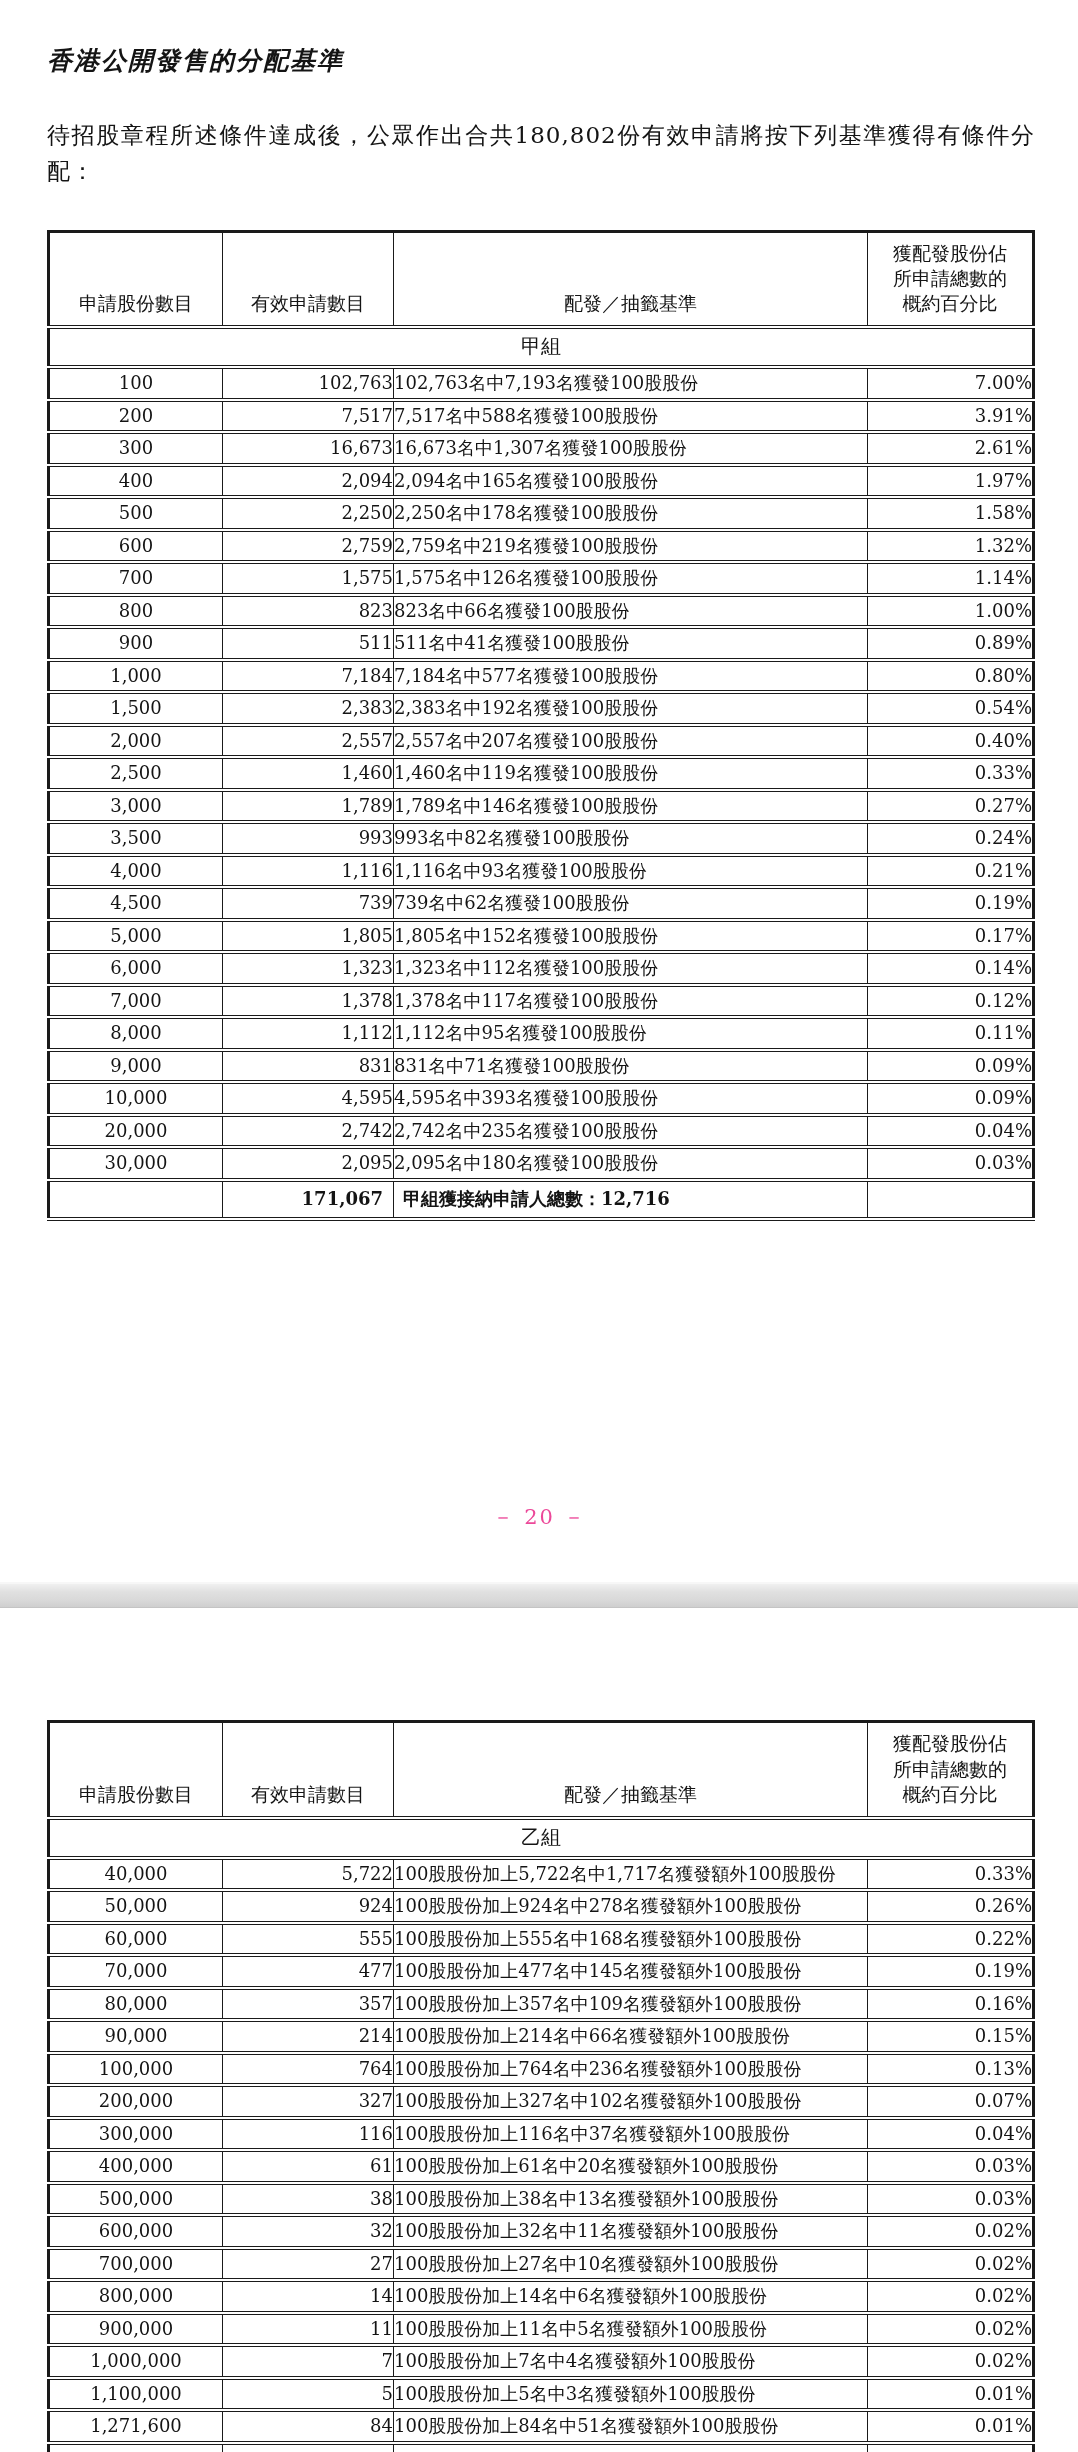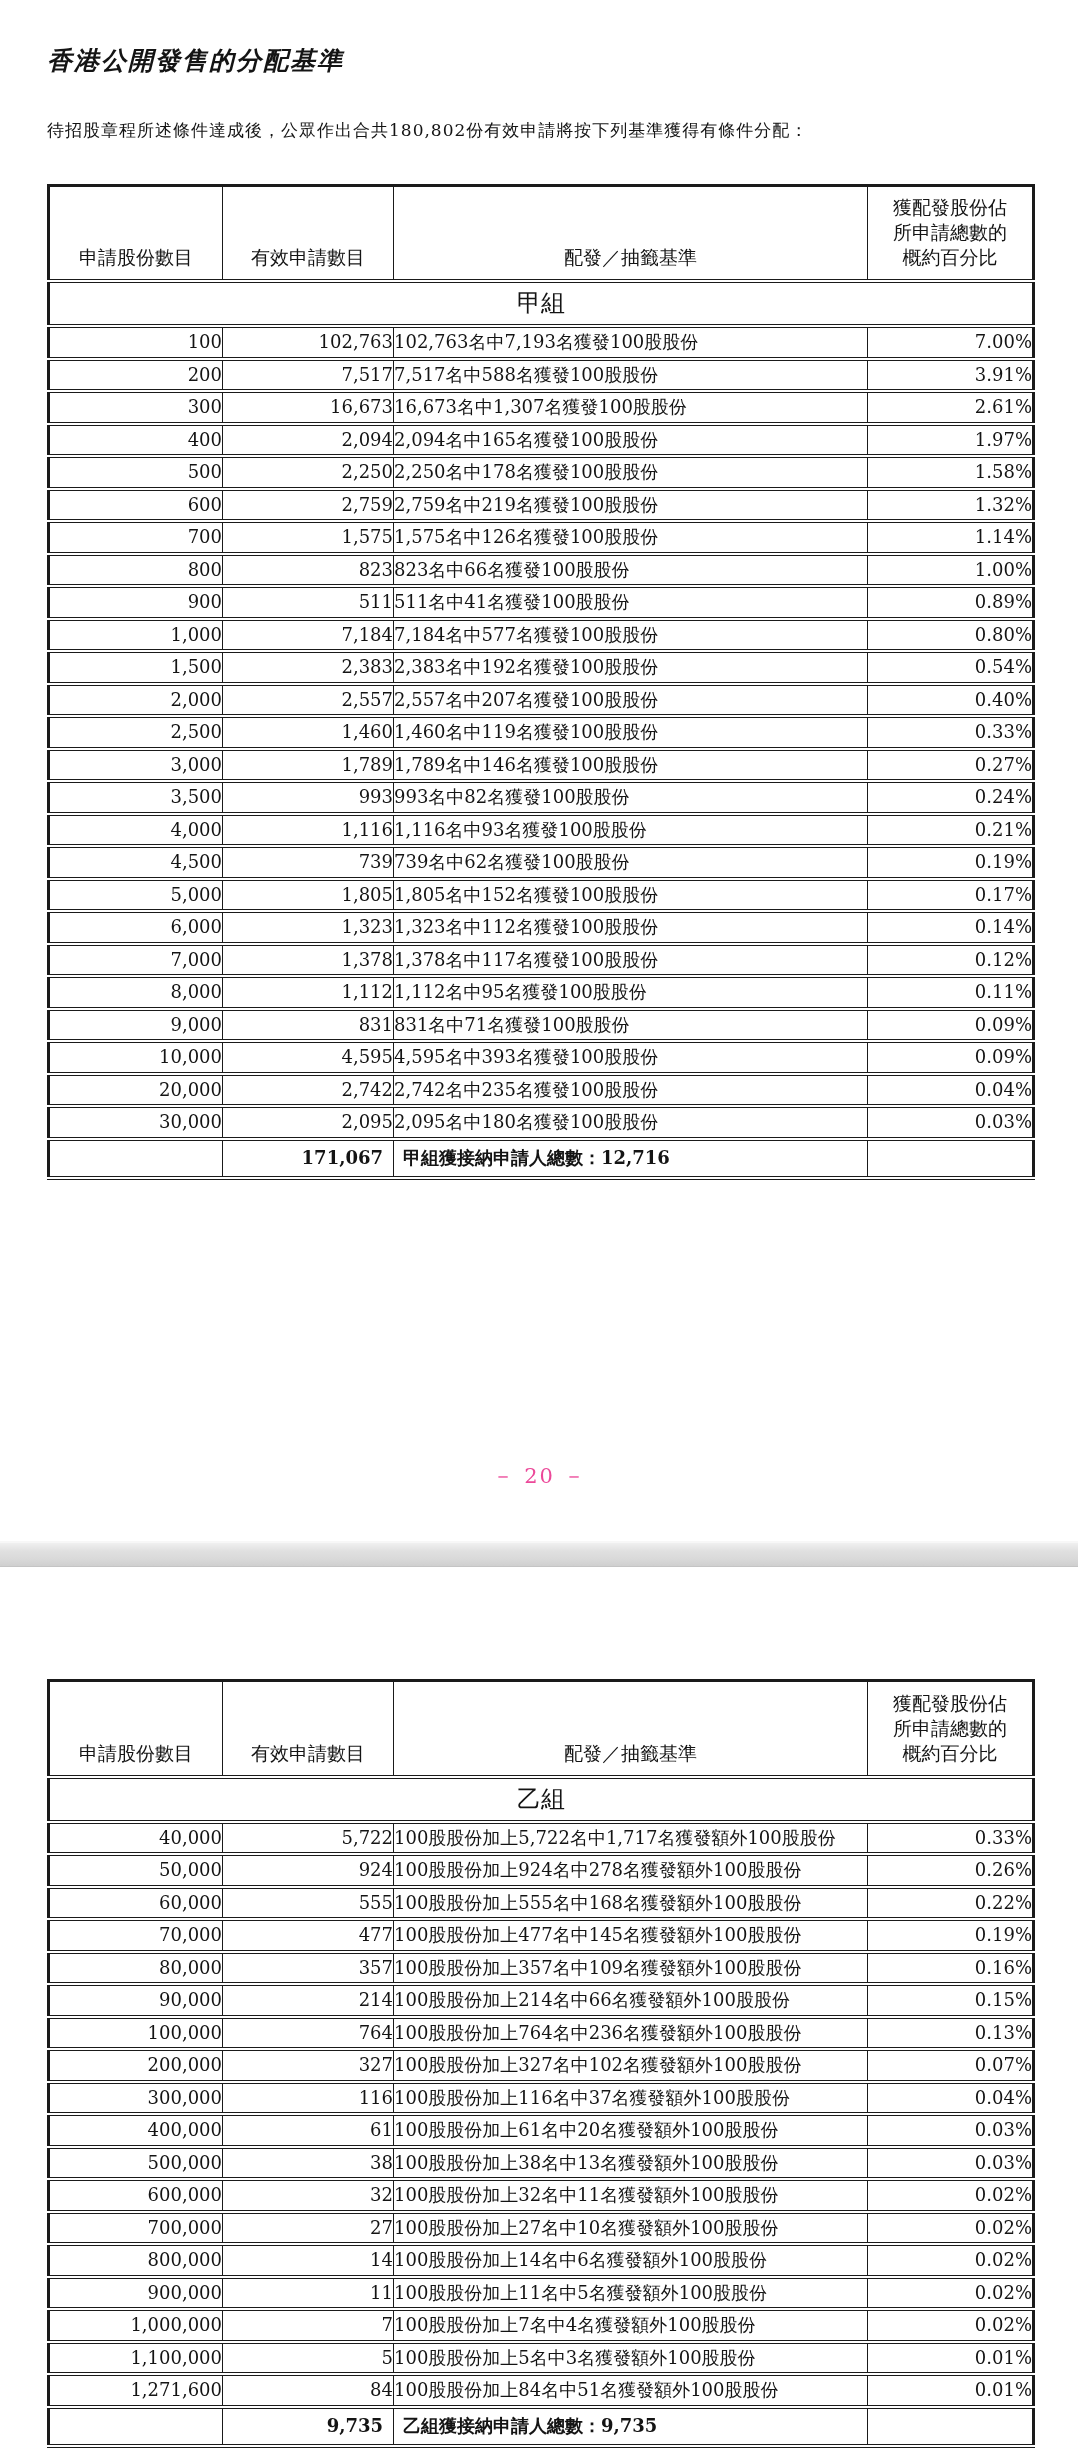--- a/index.html
+++ b/index.html
@@ -8,21 +8,21 @@
     font-family:"DejaVu Serif","Liberation Serif",serif;
     color:#141414;
   }
   .doc { padding:28px 46px 0 47px; box-sizing:border-box; }
 
   .doc-title {
     font-size:25px; font-weight:bold; font-style:italic;
     letter-spacing:2px; margin:16px 0 40px 0;
   }
   .intro {
-    font-size:17px; line-height:1.58; letter-spacing:1px;
+    font-size:23px; line-height:1.58; letter-spacing:1px;
     text-align:justify; margin:0 0 40px 0; width:988px;
   }
 
   table.alloc {
     border-collapse:collapse; table-layout:fixed;
     width:985px; font-size:18px;
     border:3px solid #1a1a1a;
   }
   table.alloc th, table.alloc td {
     border-left:1px solid #1a1a1a;
@@ -30,23 +30,23 @@
     border-bottom:4px double #1a1a1a;
     box-sizing:border-box;
   }
   table.alloc th {
     font-weight:normal; vertical-align:bottom; text-align:center;
     height:96px; padding:8px 4px 9px 4px;
     white-space:pre-line; line-height:1.32; font-size:19px;
   }
   table.alloc td { padding:3px 0; line-height:1.25; }
   tr.section-row td {
-    text-align:center; padding:5px 0 6px 0; font-size:24px;
-  }
-  td.c0 { text-align:right; padding-right:16px; }
+    text-align:center; padding:5px 0 6px 0; font-size:20px;
+  }
+  td.c0 { text-align:center; padding-right:16px; }
   td.c1 { text-align:right; padding-right:10px; }
   td.c2 { text-align:left;  padding-left:9px;  }
   td.c3 { text-align:right; padding-right:14px;margin-top:12px; }
   tr.total-row td { font-weight:bold; padding:6px 14px 7px 0; }
   tr.total-row td.c1 { padding-right:10px; }
   tr.total-row td.c2 { padding-left:9px; }
 
   .pagenum {
     text-align:center; font-size:21px; letter-spacing:2px;
     margin-top:282px; color:#ec4899;

